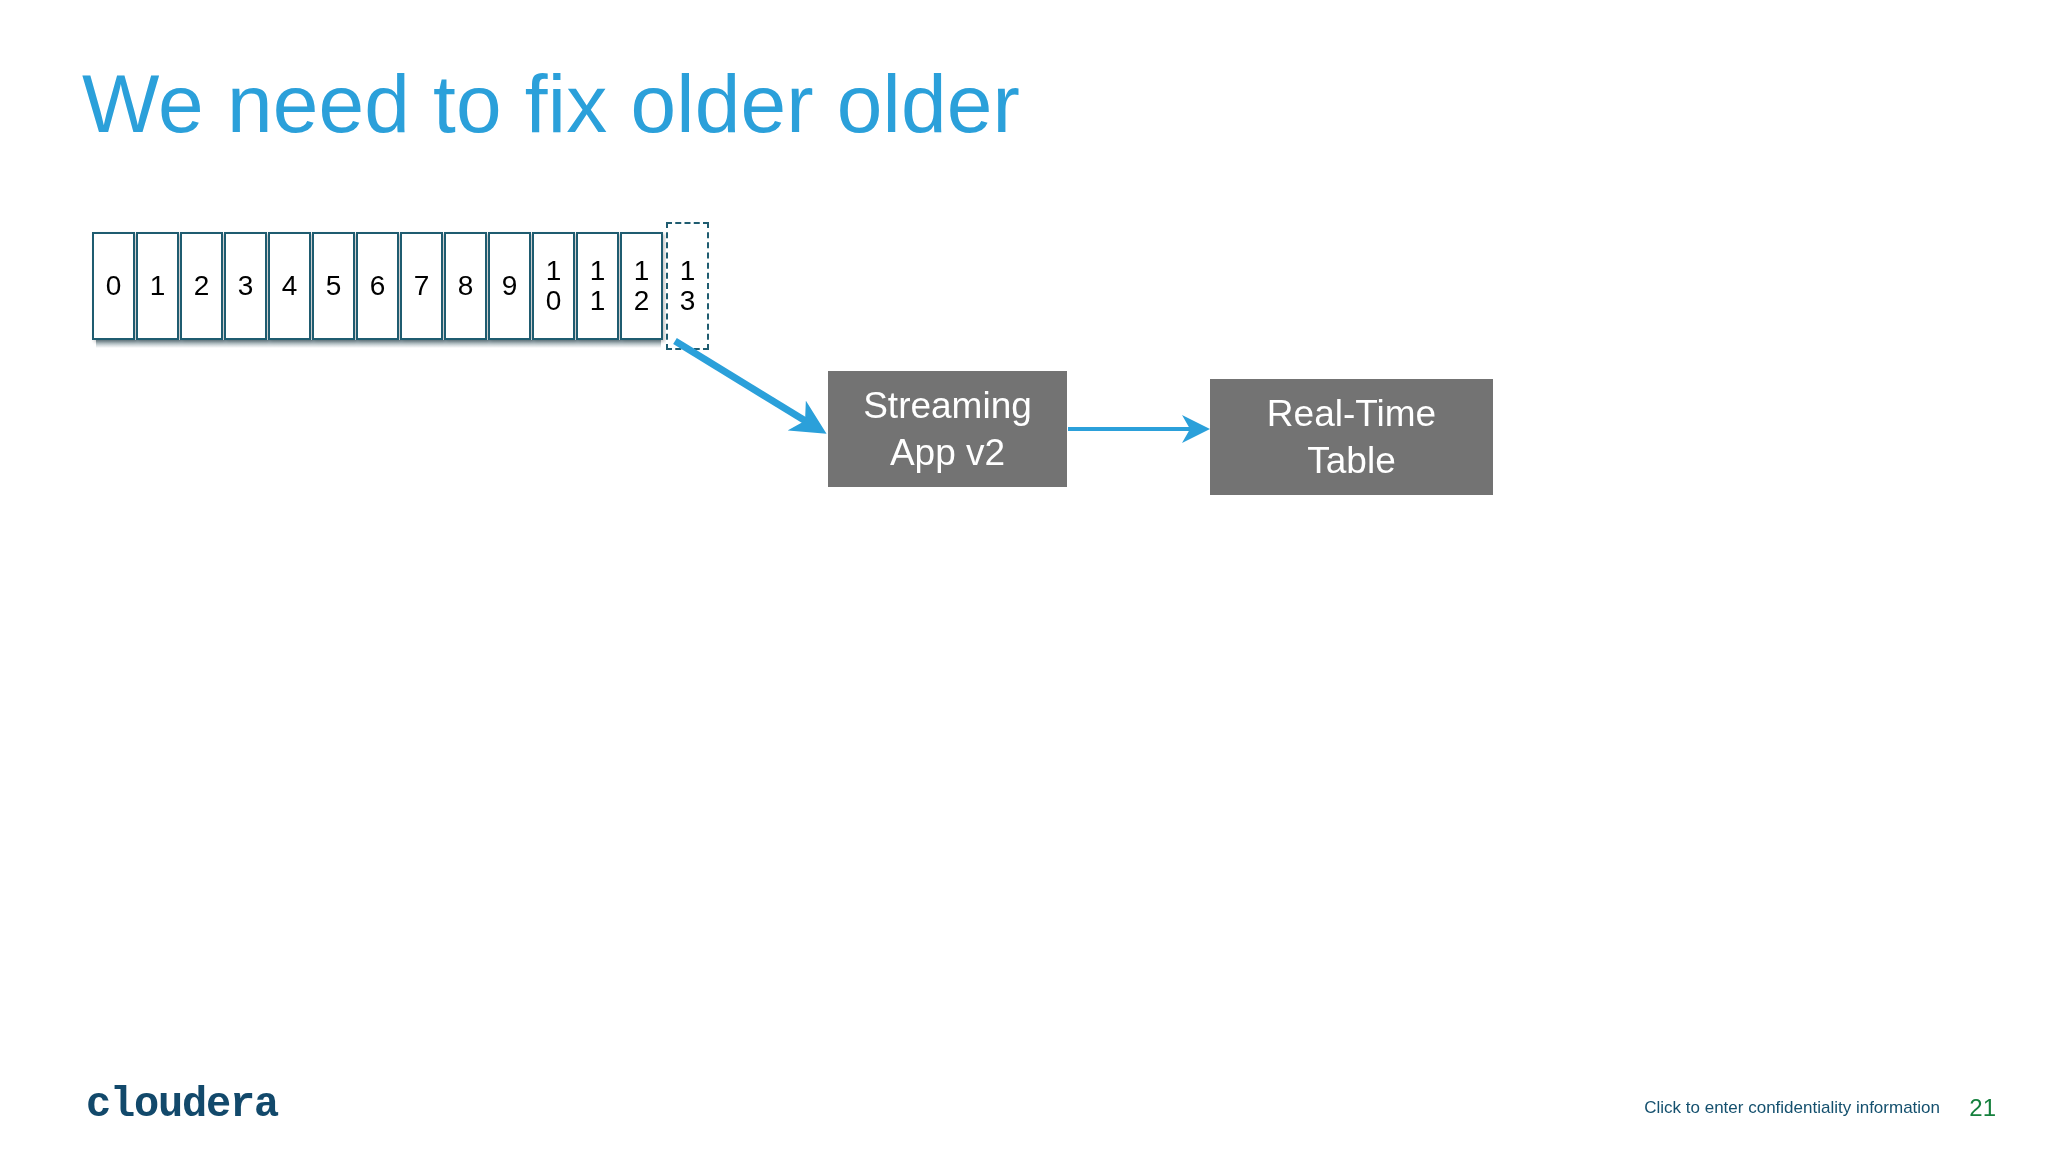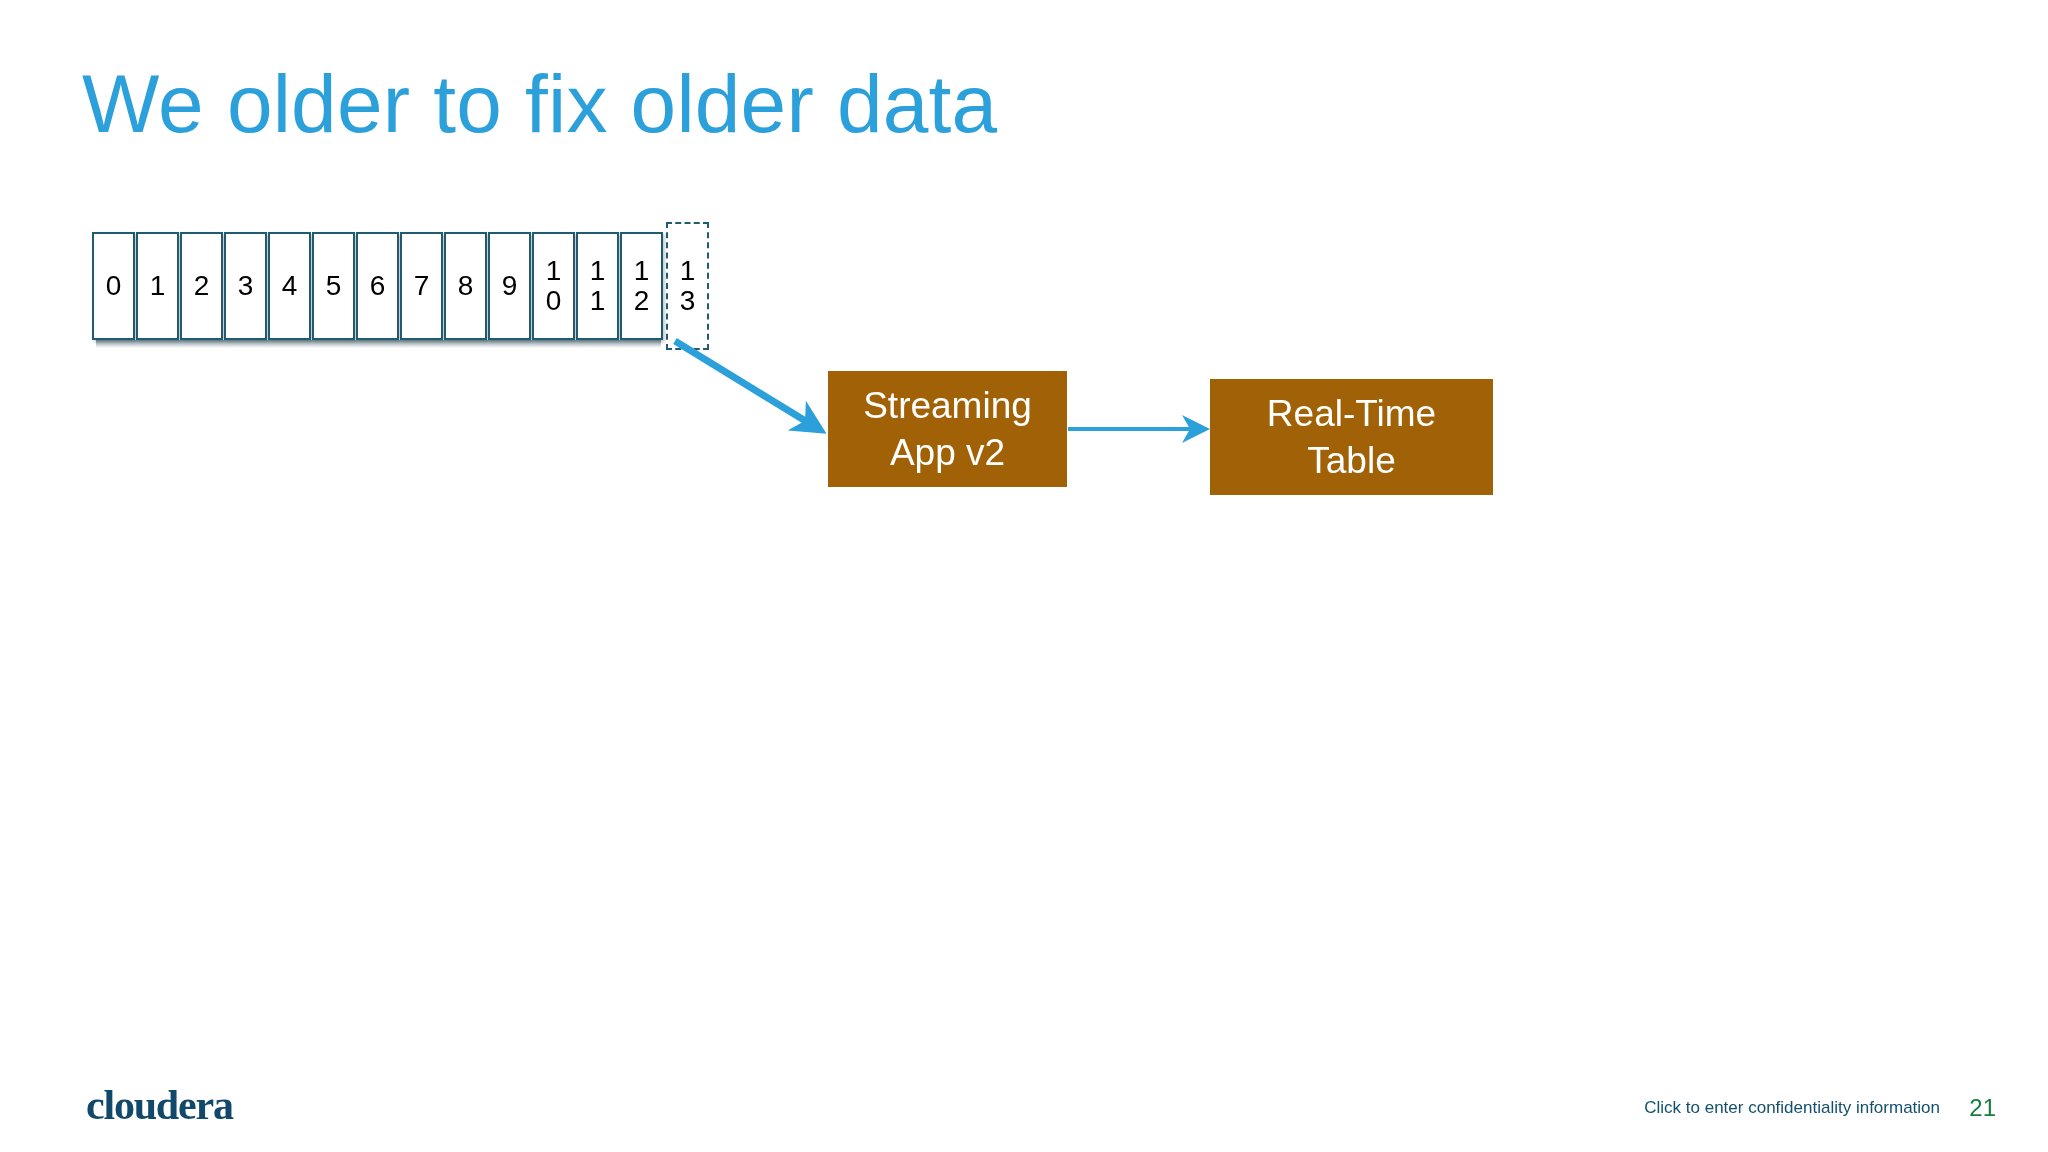--- a/index.html
+++ b/index.html
@@ -74,21 +74,21 @@
     margin-left: 2px;
     margin-top: -10px;
     margin-bottom: -10px;
     height: 128px;
     align-self: center;
   }
 
   
   .flow-box {
     position: absolute;
-    background: #a16207;
+    background: #737373;
     color: #ffffff;
     display: flex;
     flex-direction: column;
     align-items: center;
     justify-content: center;
     font-size: 37px;
     line-height: 47px;
     font-weight: 400;
     text-align: center;
   }
@@ -119,21 +119,21 @@
   
   .logo {
     position: absolute;
     left: 86px;
     top: 1082px;
     font-size: 42px;
     line-height: 46px;
     font-weight: bold;
     color: #12496b;
     letter-spacing: -1.2px;
-    font-family: Liberation Serif, serif;
+    font-family: Liberation Mono, monospace;
   }
   .footer-note {
     position: absolute;
     right: 108px;
     top: 1096px;
     font-size: 17px;
     line-height: 24px;
     color: #14506e;
     white-space: nowrap;
   }
@@ -142,21 +142,21 @@
     right: 52px;
     top: 1096px;
     font-size: 24px;
     line-height: 24px;
     color: #15803d;
   }
 </style>
 </head>
 <body>
 
-<div class="slide-title">We older to fix older data</div>
+<div class="slide-title">We need to fix older older</div>
 
 <div class="strip-shadow"></div>
 <div class="strip" id="strip">
     <div class="cell">
       <span class="digit-line">0</span>
     </div>
     <div class="cell">
       <span class="digit-line">1</span>
     </div>
     <div class="cell">

